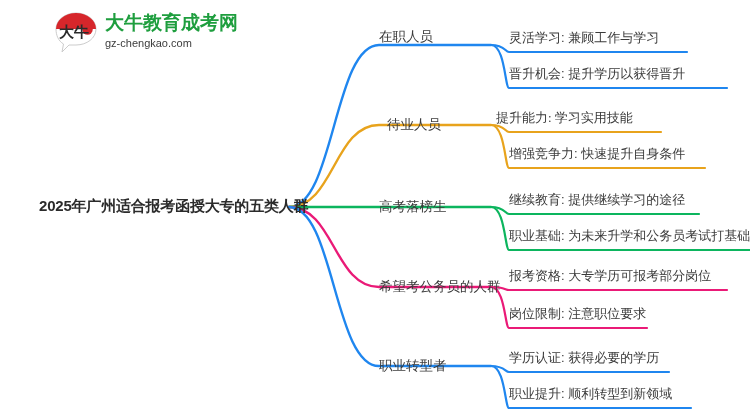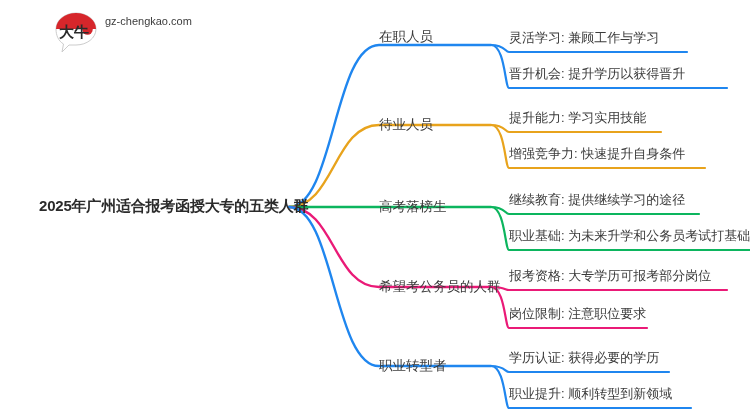--- a/index.html
+++ b/index.html
@@ -101,20 +101,21 @@
 <div id="stage">
 
   <div class="logo-block">
     <svg class="logo-mark" viewBox="0 0 48 46">
       <path d="M23 3 C34 3 43 10 43 19 C43 28 34 35 23 35 L16 35 L9 42 L10.5 34 C5.5 31 3 25.5 3 19 C3 10 12 3 23 3 Z" fill="#ffffff" stroke="#cccccc" stroke-width="1"></path>
       <path d="M23 3 C34 3 43 10 43 19 L3 19 C3 10 12 3 23 3 Z" fill="#d6262b"></path>
       <circle cx="34.5" cy="19.5" r="5.2" fill="#d6262b"></circle>
       <text x="21" y="27" font-family="'Liberation Sans',sans-serif" font-size="15" font-weight="bold" fill="#2b2b2b" text-anchor="middle">大牛</text>
     </svg>
     <div class="logo-text-wrap">
+      <div class="logo-title">大牛教育成考网</div>
       <div class="logo-sub">gz-chengkao.com</div>
     </div>
   </div>
 
   <svg id="edges" viewBox="0 0 750 410">
       <path d="M 250 207 C 295 207, 295 45, 340 45 L 452 45" fill="none" stroke="#1f86ef" stroke-width="2.4" stroke-linecap="round"></path>
       <path d="M 452 45 C 466 45, 466 52, 470 52 L 648 52" fill="none" stroke="#1f86ef" stroke-width="2.2" stroke-linecap="round"></path>
       <path d="M 452 45 C 466 45, 466 88, 470 88 L 688 88" fill="none" stroke="#1f86ef" stroke-width="2.2" stroke-linecap="round"></path>
       <path d="M 250 207 C 295 207, 295 125, 340 125 L 452 125" fill="none" stroke="#e8a31c" stroke-width="2.4" stroke-linecap="round"></path>
       <path d="M 452 125 C 466 125, 466 132, 470 132 L 622 132" fill="none" stroke="#e8a31c" stroke-width="2.2" stroke-linecap="round"></path>
@@ -129,22 +130,22 @@
       <path d="M 452 366 C 466 366, 466 372, 470 372 L 630 372" fill="none" stroke="#1f86ef" stroke-width="2.2" stroke-linecap="round"></path>
       <path d="M 452 366 C 466 366, 466 408, 470 408 L 652 408" fill="none" stroke="#1f86ef" stroke-width="2.2" stroke-linecap="round"></path>
     </svg>
 
   <div class="node-text root-text">2025年广州适合报考函授大专的五类人群</div>
 
   <div id="labels">
       <div class="node-text branch-text" style="left: 340px; top: 28px;">在职人员</div>
       <div class="node-text leaf-text" style="left: 470px; top: 29px;">灵活学习: 兼顾工作与学习</div>
       <div class="node-text leaf-text" style="left: 470px; top: 65px;">晋升机会: 提升学历以获得晋升</div>
-      <div class="node-text branch-text" style="left: 340px; top: 116px;">待业人员</div>
-      <div class="node-text leaf-text" style="left: 470px; top: 109px;">提升能力: 学习实用技能</div>
+      <div class="node-text branch-text" style="left: 348px; top: 116px;">待业人员</div>
+      <div class="node-text leaf-text" style="left: 457px; top: 109px; font-family: Liberation Serif, serif;">提升能力: 学习实用技能</div>
       <div class="node-text leaf-text" style="left: 470px; top: 145px;">增强竞争力: 快速提升自身条件</div>
       <div class="node-text branch-text" style="left: 340px; top: 198px;">高考落榜生</div>
       <div class="node-text leaf-text" style="left: 470px; top: 191px;">继续教育: 提供继续学习的途径</div>
       <div class="node-text leaf-text" style="left: 470px; top: 227px;">职业基础: 为未来升学和公务员考试打基础</div>
       <div class="node-text branch-text" style="left: 340px; top: 278px;">希望考公务员的人群</div>
       <div class="node-text leaf-text" style="left: 470px; top: 267px;">报考资格: 大专学历可报考部分岗位</div>
       <div class="node-text leaf-text" style="left: 470px; top: 305px;">岗位限制: 注意职位要求</div>
       <div class="node-text branch-text" style="left: 340px; top: 357px;">职业转型者</div>
       <div class="node-text leaf-text" style="left: 470px; top: 349px;">学历认证: 获得必要的学历</div>
       <div class="node-text leaf-text" style="left: 470px; top: 385px;">职业提升: 顺利转型到新领域</div>

